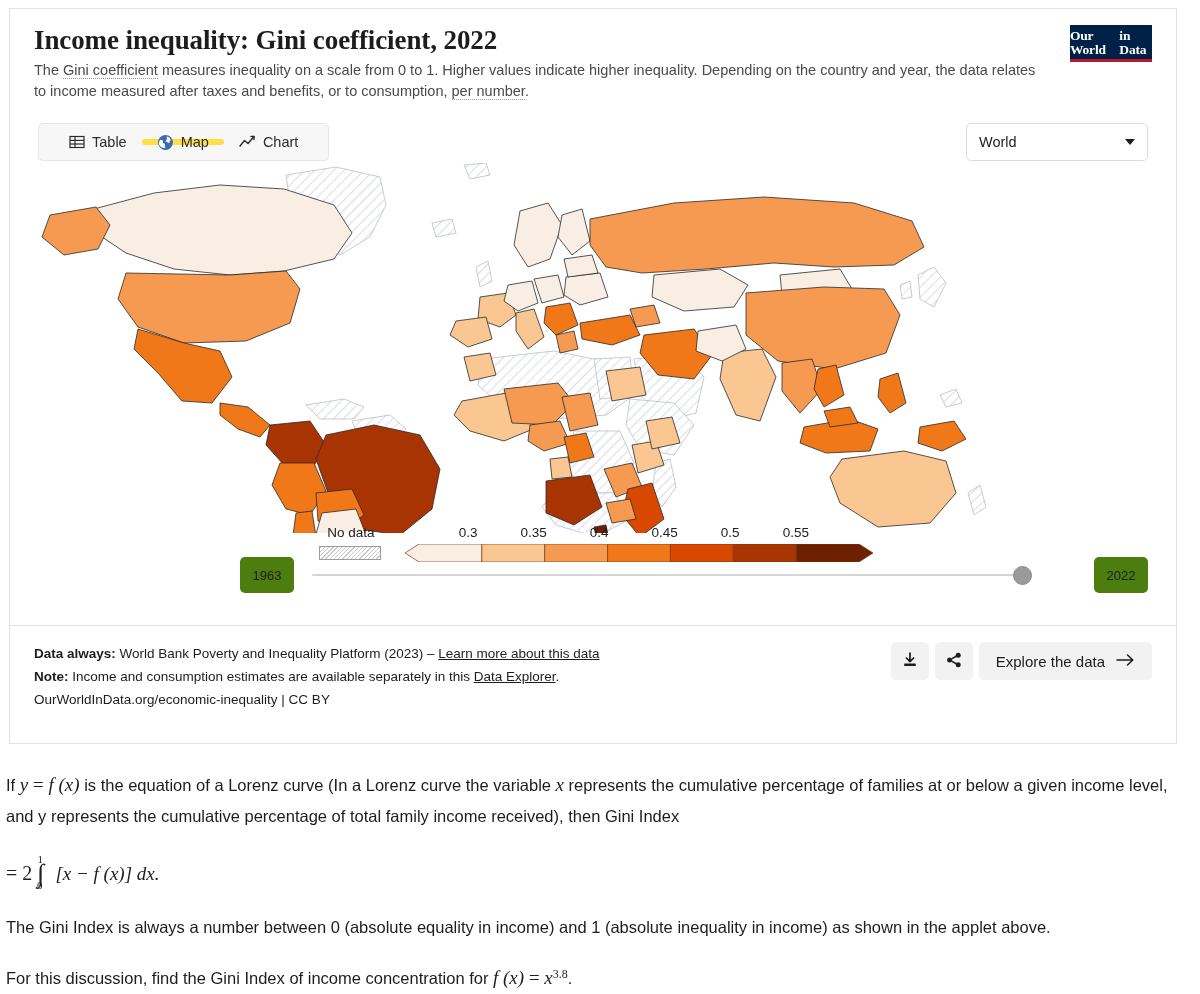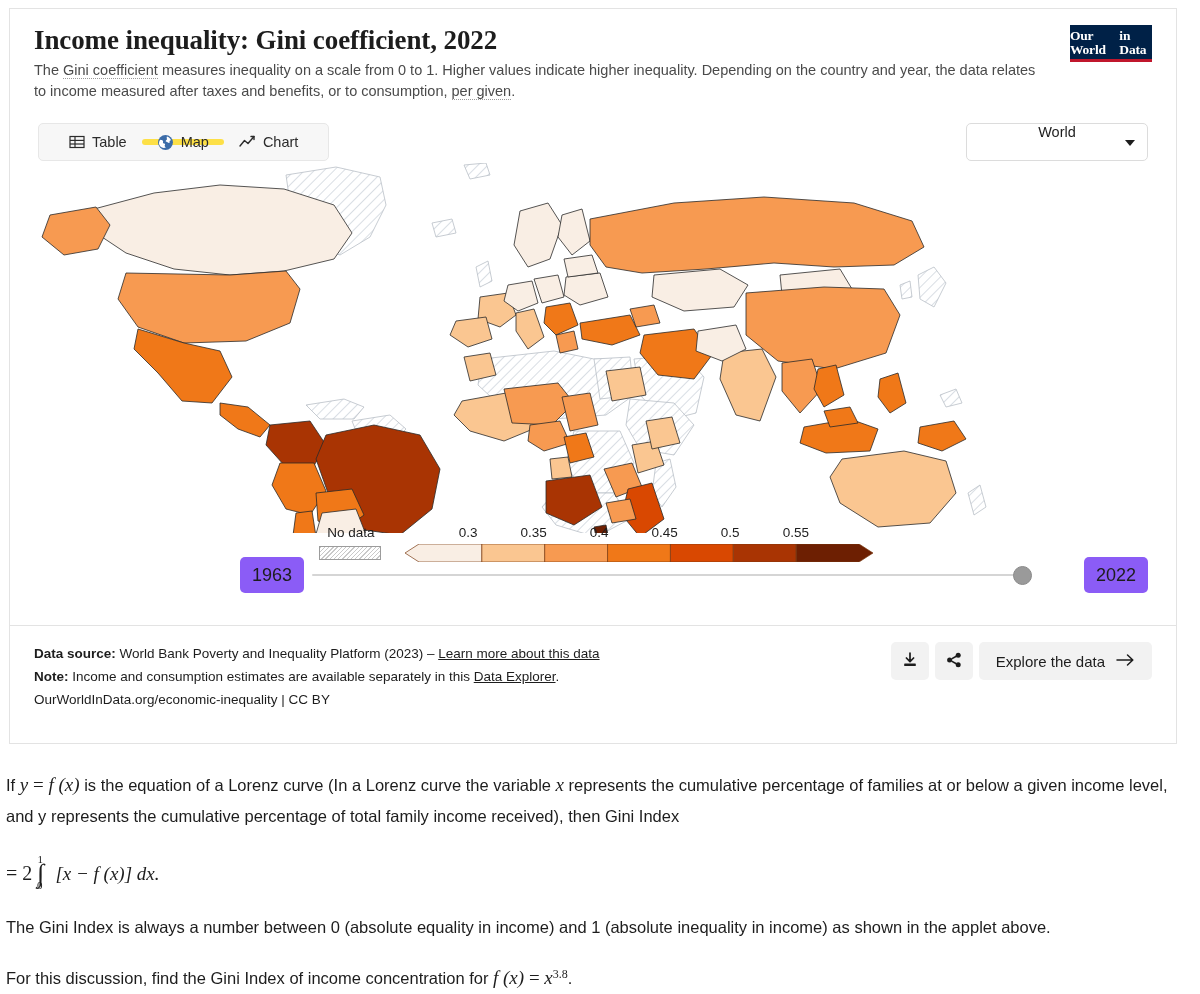--- a/index.html
+++ b/index.html
@@ -129,21 +129,20 @@
     border: 1px solid #dcdcdc;
     border-radius: 5px;
     background: #fff;
     display: flex;
     align-items: center;
     padding: 0 12px;
     box-sizing: border-box;
     font-size: 14.5px;
     color: #1d1d1d;
     cursor: pointer;
-    flex-direction: column;
   }
   .entity-select .caret {
     margin-left: auto;
     width: 0; height: 0;
     border-left: 5px solid transparent;
     border-right: 5px solid transparent;
     border-top: 6px solid #1d1d1d;
   }
 
   
@@ -236,26 +235,26 @@
   .play-tri {
     width: 0; height: 0;
     border-top: 7px solid transparent;
     border-bottom: 7px solid transparent;
     border-left: 11px solid #1d1d1d;
   }
   .year-chip {
     position: absolute;
     height: 36px;
     min-width: 54px;
-    background: #8b5cf6;
+    background: #4d7c0f;
     border-radius: 5px;
     display: flex;
     align-items: center;
     justify-content: center;
-    font-size: 18px;
+    font-size: 13px;
     color: #1d1d1d;
     padding: 0 12px;
     box-sizing: border-box;
     cursor: pointer;
   }
   .year-start { left: 206px; top: 0; }
   .year-end   { right: 4px; top: 0; }
   .slider-track {
     position: absolute;
     left: 278px;
@@ -374,21 +373,21 @@
 
   <div class="card-body">
 
     <div class="owid-logo">
       <span>Our World</span>
       <span>in Data</span>
     </div>
 
     <h1 class="chart-title">Income inequality: Gini coefficient, 2022</h1>
 
-    <p class="chart-subtitle"><span>The </span><span class="dotted-link">Gini coefficient</span><span> measures inequality on a scale from 0 to 1. Higher values indicate higher inequality. Depending on the country and year, the data relates to income measured after taxes and benefits, or to consumption, </span><span class="dotted-link">per given</span><span>.</span></p>
+    <p class="chart-subtitle"><span>The </span><span class="dotted-link">Gini coefficient</span><span> measures inequality on a scale from 0 to 1. Higher values indicate higher inequality. Depending on the country and year, the data relates to income measured after taxes and benefits, or to consumption, </span><span class="dotted-link">per number</span><span>.</span></p>
 
     <div class="controls-row">
 
       <div class="tab-group">
 
         <button class="tab">
           <span class="ticon">
             <svg width="16" height="16" viewBox="0 0 16 16">
               <rect x="1" y="2.5" width="14" height="11" fill="none" stroke="#2b2b2b" stroke-width="1.2"></rect>
               <line x1="1" y1="6.4" x2="15" y2="6.4" stroke="#2b2b2b" stroke-width="1.2"></line>
@@ -570,21 +569,21 @@
 
     <div class="time-row">
       <div class="year-chip year-start">1963</div>
       <div class="slider-track"></div>
       <div class="slider-handle"></div>
       <div class="year-chip year-end">2022</div>
     </div>
   </div>
 
   <div class="card-footer">
-    <div class="src-line"><b>Data source:</b><span> World Bank Poverty and Inequality Platform (2023) – </span><span class="u-link">Learn more about this data</span></div>
+    <div class="src-line"><b>Data always:</b><span> World Bank Poverty and Inequality Platform (2023) – </span><span class="u-link">Learn more about this data</span></div>
 
     <div class="src-line"><b>Note:</b><span> Income and consumption estimates are available separately in this </span><span class="u-link">Data Explorer</span><span>.</span></div>
 
     <div class="src-line">OurWorldInData.org/economic-inequality | CC BY</div>
 
     <div class="footer-actions">
       <button class="icon-btn">
         <span>
           <svg width="18" height="18" viewBox="0 0 18 18">
             <path d="M9 2 L9 10 M5.4 7 L9 10.6 L12.6 7" fill="none" stroke="#1d1d1d" stroke-width="1.7" stroke-linecap="round" stroke-linejoin="round"></path>

